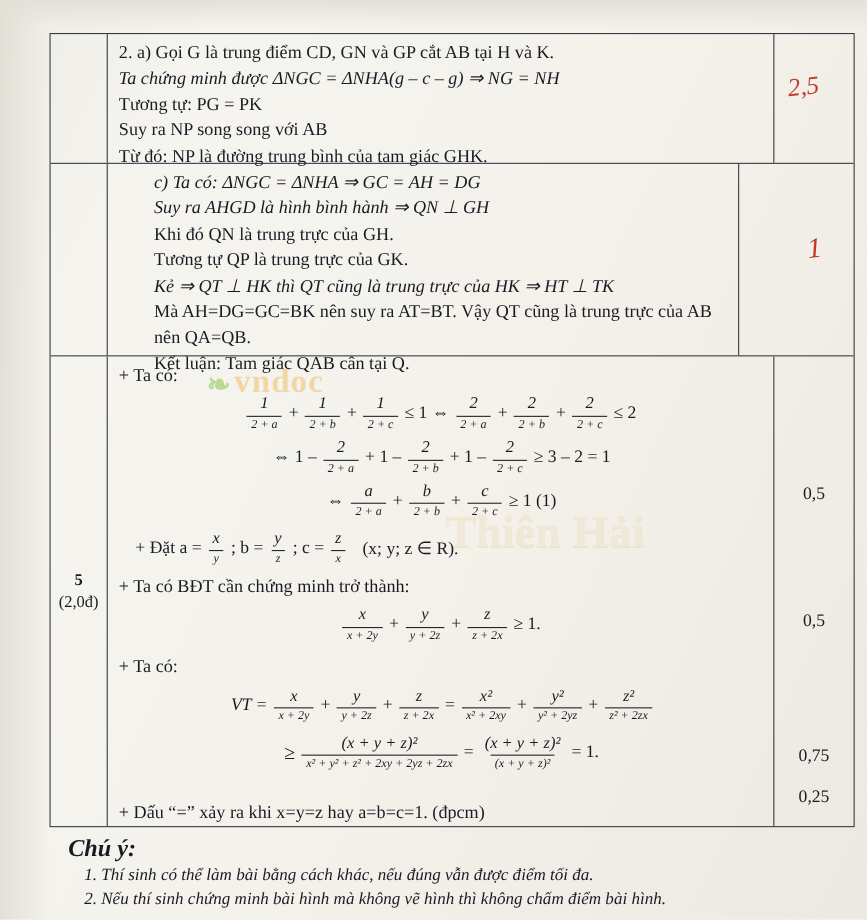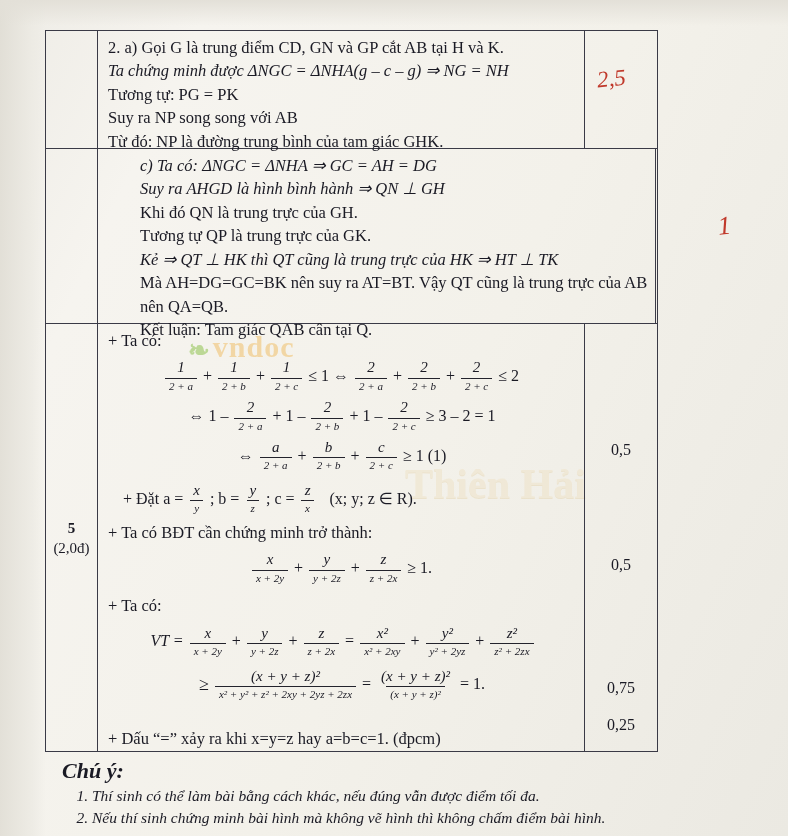--- a/index.html
+++ b/index.html
@@ -66,21 +66,21 @@
     color: #efe3c9;
     font-weight: 700;
     text-shadow: 0 1px 0 #e6d7b5;
   }
 
   
   .sheet {
     position: absolute;
     left: 45px;
     top: 30px;
-    width: 613px;
+    width: 732px;
     height: 722px;
     border: 1.6px solid #3a3a46;
     box-sizing: border-box;
   }
   .row {
     display: flex;
     border-bottom: 1.5px solid #3a3a46;
     box-sizing: border-box;
   }
   .row:last-child { border-bottom: none; }

